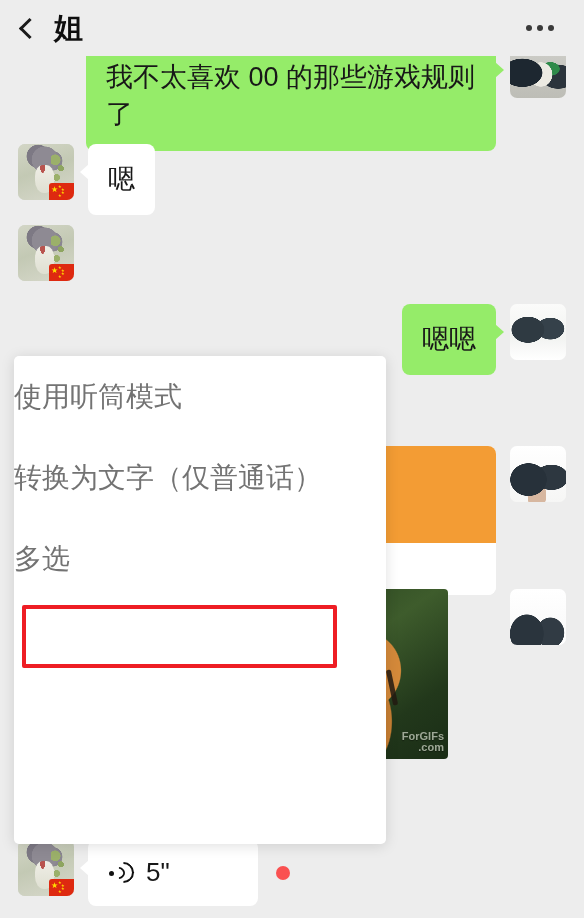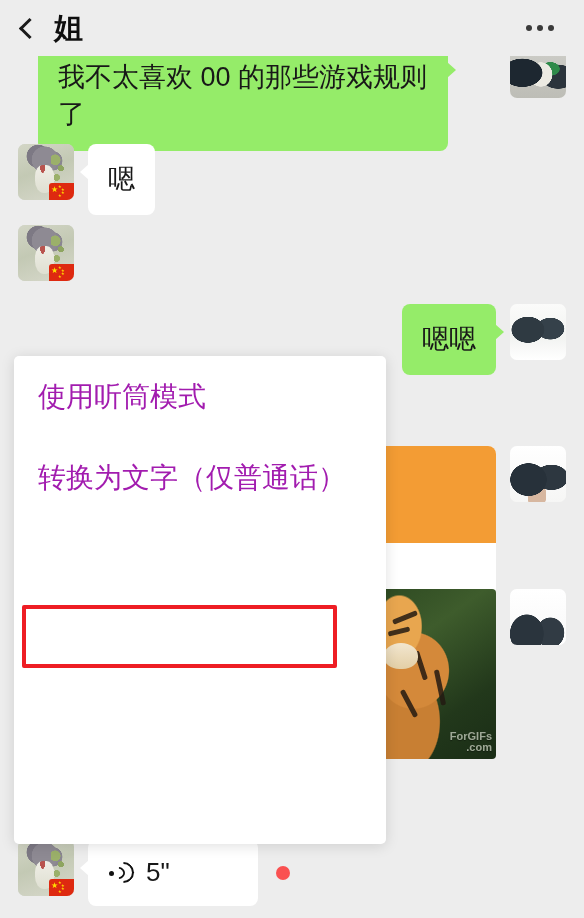--- a/index.html
+++ b/index.html
@@ -269,23 +269,22 @@
     width: 372px; height: 488px;
     background: #ffffff;
     border-radius: 5px;
     box-shadow: 0 2px 14px rgba(0,0,0,.13);
     z-index: 60;
     overflow: hidden;
   }
   .menu-item {
     height: 81.3px;
     display: flex; align-items: center;
-    padding-left: 24px;
     font-size: 28px;
-    color: #a21caf;
+    color: #737373;
     cursor: pointer;
   }
   .menu-item.highlight {
     position: relative;
   }
   .hl-box {
     position: absolute;
     left: 8px; top: 249px;
     width: 315px; height: 63px;
     border: 4px solid #ee1d24;
@@ -306,21 +305,21 @@
     <div class="title">姐</div>
     <div class="more-btn">
       <i></i>
       <i></i>
       <i></i>
     </div>
   </div>
 
   <div class="chat">
 
-    <div class="row right" style="top:-14px;gap:48px;">
+    <div class="row right" style="top:-14px;">
       <div class="avatar photo hdr">
         <div class="av-photo"></div>
       </div>
       <div class="bubble out" style="width:410px;">我不太喜欢 00 的那些游戏规则了</div>
     </div>
 
     <div class="row left" style="top:88px;">
       <div class="avatar">
         <div class="av-illu"></div>
         <div class="flag">
@@ -357,21 +356,21 @@
     <div class="row right" style="top:390px;">
       <div class="avatar photo photo2">
         <div class="av-photo"></div>
       </div>
       <div class="card">
         <div class="band"></div>
         <div class="foot"></div>
       </div>
     </div>
 
-    <div class="row right" style="top:533px;">
+    <div class="row right" style="top:533px;gap:48px;">
       <div class="avatar photo selfie">
         <div class="av-photo"></div>
       </div>
       <div class="gif">
         <span class="stripe s-a"></span>
         <span class="stripe s-b"></span>
         <span class="stripe s-c"></span>
         <span class="stripe s-d"></span>
         <span class="stripe s-e"></span>
         <span class="snout"></span>
@@ -402,16 +401,17 @@
         <span class="voice-dur">5"</span>
       </div>
       <span class="unread-dot"></span>
     </div>
 
   </div>
 
   <div class="menu">
     <div class="menu-item">使用听筒模式</div>
     <div class="menu-item highlight">转换为文字（仅普通话）</div>
+    <div class="menu-item">多选</div>
     <div class="hl-box"></div>
   </div>
 
 </div>
 
 </body></html>

